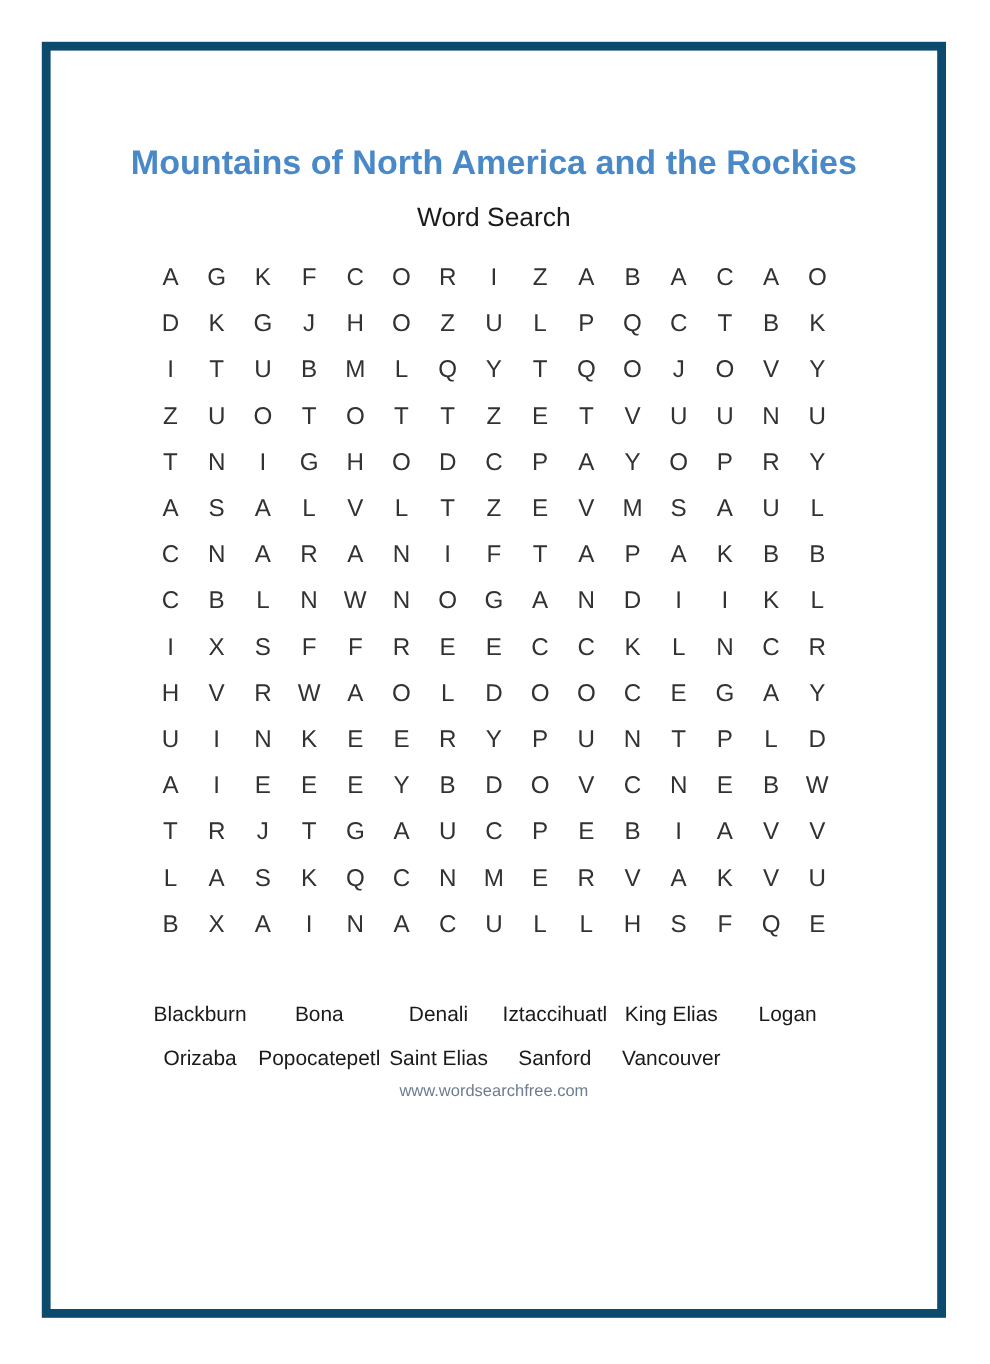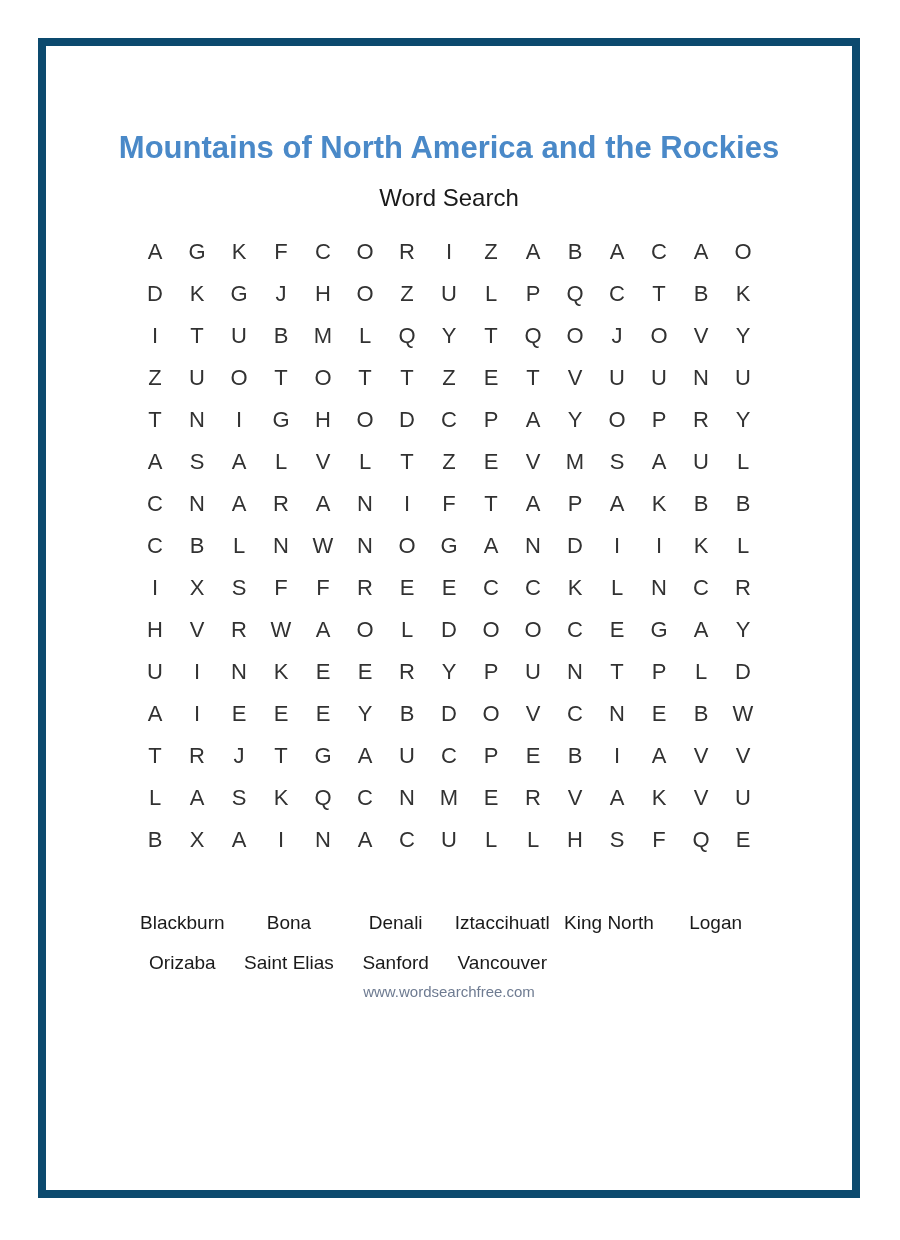--- a/index.html
+++ b/index.html
@@ -349,23 +349,24 @@
             <div class="grid-cell">Q</div>
             <div class="grid-cell">E</div>
           </div>
         </div>
 
       <div class="word-list">
           <div class="word-item">Blackburn</div>
           <div class="word-item">Bona</div>
           <div class="word-item">Denali</div>
           <div class="word-item">Iztaccihuatl</div>
-          <div class="word-item">King North</div>
+          <div class="word-item">King Elias</div>
           <div class="word-item">Logan</div>
           <div class="word-item">Orizaba</div>
+          <div class="word-item">Popocatepetl</div>
           <div class="word-item">Saint Elias</div>
           <div class="word-item">Sanford</div>
           <div class="word-item">Vancouver</div>
         </div>
 
       <div class="footer">www.wordsearchfree.com</div>
 
     </div>
   </div>
 </div>

